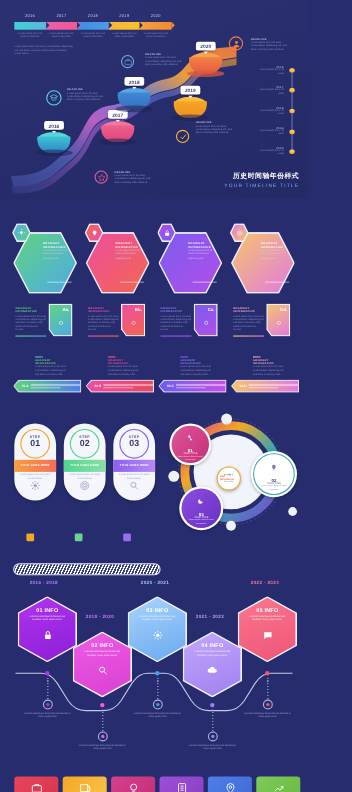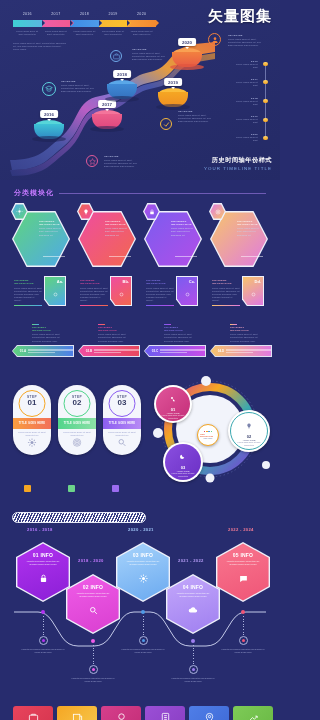--- a/index.html
+++ b/index.html
@@ -194,21 +194,20 @@
           <stop offset="0%" stop-color="#2f3880"></stop>
           <stop offset="40%" stop-color="#8f55b8"></stop>
           <stop offset="70%" stop-color="#4f5fb8"></stop>
           <stop offset="100%" stop-color="#d98a34"></stop>
         </linearGradient>
       </defs>
       <path d="M10,160 C40,160 45,150 60,138 C80,122 75,100 100,96 C125,92 128,76 150,72 C172,68 168,48 195,44 L215,42 L215,52 L196,55 C172,60 176,78 152,82 C128,86 126,102 102,106 C78,110 84,130 64,146 C48,159 42,170 12,170 Z" fill="url(#rib)" opacity="0.95"></path>
       <path d="M10,170 C42,170 48,160 64,147 C84,131 78,111 102,107 C126,103 128,87 152,83 C176,79 172,61 196,56 L215,53 L215,59 L197,62 C174,66 178,84 154,88 C130,92 128,108 104,112 C80,116 86,136 66,152 C50,165 44,176 12,176 Z" fill="url(#rib2)" opacity="0.8"></path>
     </svg>
 
-    <div class="hero-title">矢量图集</div>
 
     <div class="yearbar">
       <div class="yseg" style="color:#5ab7e0">
         <div class="body" style="background:linear-gradient(90deg,#3fd0d4,#5ab7e0)"></div>
         <div class="tip"></div>
         <div class="ylabel">2016</div>
         <div class="ytext lorem">Lorem ipsum dolor sit amet consectetur</div>
       </div>
       <div class="yseg" style="color:#f05a91">
         <div class="body" style="background:linear-gradient(90deg,#ef5da8,#f05a91)"></div>
@@ -354,24 +353,20 @@
       <div class="tiny-head">2020</div>
       <div class="lorem">Lorem ipsum dolor sit amet</div>
     </div>
 
     <div class="hero-foot">
       <div class="cn">历史时间轴年份样式</div>
       <div class="en">YOUR TIMELINE TITLE</div>
     </div>
   </div>
 
-  <div class="sec-head" style="left:14px; top:188px; width:252px;">
-    <div class="t">分类模块化</div>
-    <div class="rule" style="flex:1"></div>
-  </div>
 
   <div class="hexwrap" style="left:12px; top:211px;">
     <div class="hex-outer" style="width:58px;height:56px;">
       <div class="hex" style="width:100%;height:100%;background:linear-gradient(135deg,#5fd47f,#4fa9e8)"></div>
     </div>
     <div class="hex-txt">
       <div class="lbl">GRADIENT
 INFOGRAPHIC</div>
       <div class="lorem lorem-w" style="margin-top:1px">Lorem ipsum dolor sit amet consectetuer adipiscing elit</div>
     </div>

